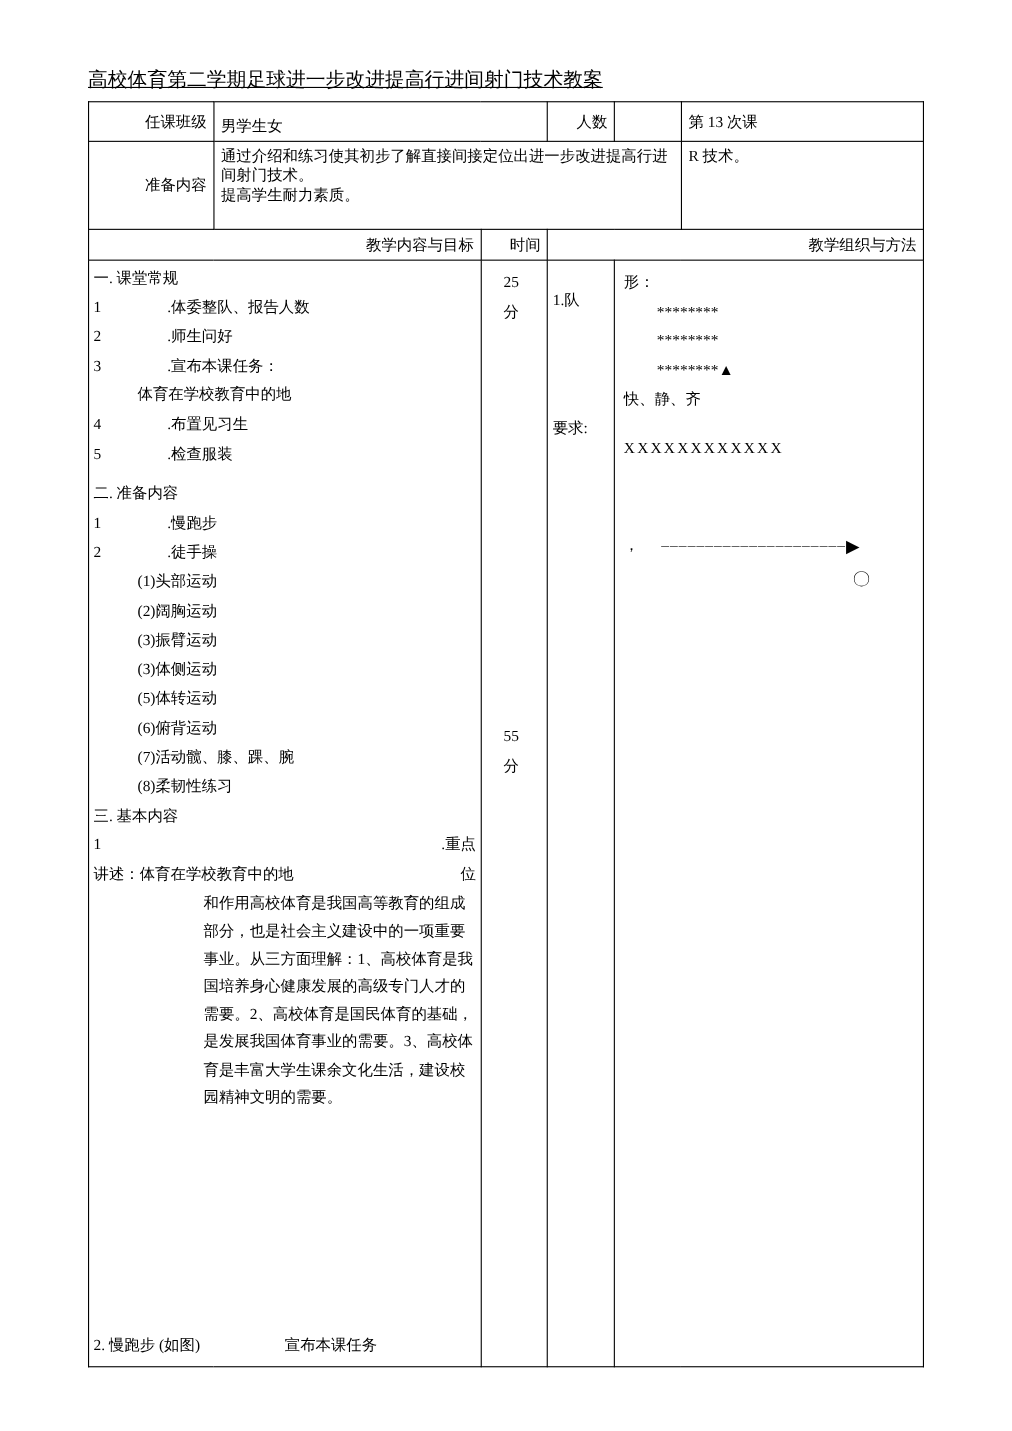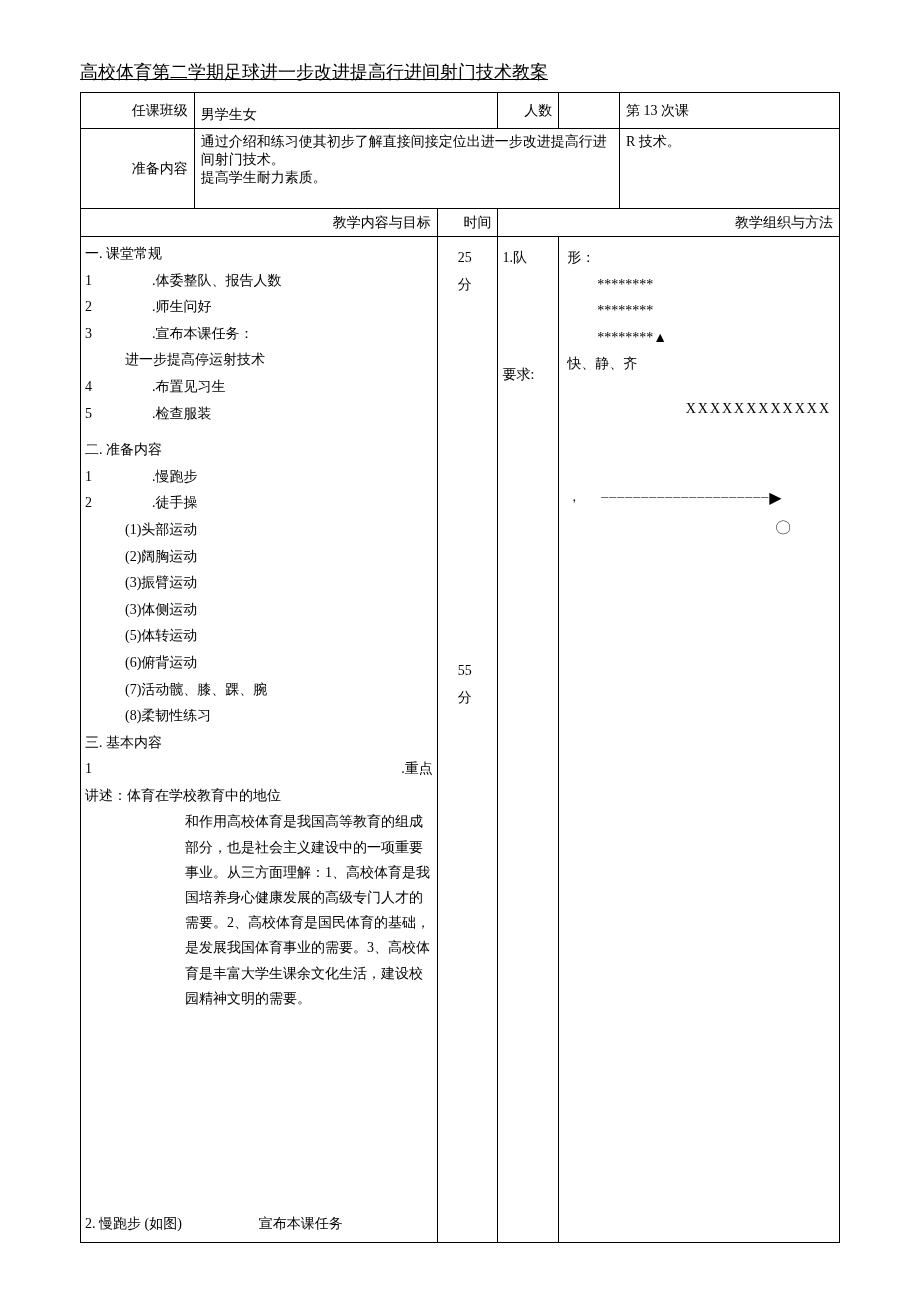--- a/index.html
+++ b/index.html
@@ -48,21 +48,21 @@
     }
     .col-content {
       padding: 4px;
       line-height: 1.9;
     }
     .col-time {
       padding: 8px 20px;
       line-height: 1.9;
     }
     .col-org-label {
-      padding: 8px 4px;
+      padding: 24px 4px;
       line-height: 1.9;
     }
     .col-org-content {
       padding: 8px;
       line-height: 1.9;
     }
     .indent {
       display: inline-block;
       width: 60px;
     }
@@ -71,21 +71,21 @@
     }
     .para-block {
       margin-left: 100px;
       line-height: 1.8;
       font-family: Liberation Serif, serif;
     }
     .stars {
       margin-left: 30px;
     }
     .xline {
-      text-align: right;
+      text-align: left;
       margin-top: 18px;
       letter-spacing: 2px;
     }
     .arrow-line {
       margin-top: 60px;
       display: flex;
       align-items: center;
     }
     .arrow-dash {
       letter-spacing: 1px;
@@ -149,42 +149,42 @@
     <td class="center">时间</td>
     <td colspan="4" class="center">教学组织与方法</td>
   </tr>
 
   <tr class="main-content">
     <td colspan="2" class="col-content">
       <div>一. 课堂常规</div>
       <div><span>1</span><span class="indent"></span><span>.体委整队、报告人数</span></div>
       <div><span>2</span><span class="indent"></span><span>.师生问好</span></div>
       <div><span>3</span><span class="indent"></span><span>.宣布本课任务：</span></div>
-      <div class="indent2">进一步提高停运射技术</div>
+      <div class="indent2">体育在学校教育中的地</div>
       <div><span>4</span><span class="indent"></span><span>.布置见习生</span></div>
       <div><span>5</span><span class="indent"></span><span>.检查服装</span></div>
 
       <div style="margin-top:10px">二. 准备内容</div>
       <div><span>1</span><span class="indent"></span><span>.慢跑步</span></div>
       <div><span>2</span><span class="indent"></span><span>.徒手操</span></div>
       <div class="indent2">(1)头部运动</div>
       <div class="indent2">(2)阔胸运动</div>
       <div class="indent2">(3)振臂运动</div>
       <div class="indent2">(3)体侧运动</div>
       <div class="indent2">(5)体转运动</div>
       <div class="indent2">(6)俯背运动</div>
       <div class="indent2">(7)活动髋、膝、踝、腕</div>
       <div class="indent2">(8)柔韧性练习</div>
 
       <div>三. 基本内容</div>
       <div style="display:flex;justify-content:space-between">
         <span>1</span>
         <span>.重点</span>
       </div>
-      <div style="display:flex;justify-content:flex-start">
+      <div style="display:flex;justify-content:space-between">
         <span>讲述：体育在学校教育中的地</span>
         <span>位</span>
       </div>
       <div class="para-block">和作用高校体育是我国高等教育的组成部分，也是社会主义建设中的一项重要事业。从三方面理解：1、高校体育是我国培养身心健康发展的高级专门人才的需要。2、高校体育是国民体育的基础，是发展我国体育事业的需要。3、高校体育是丰富大学生课余文化生活，建设校园精神文明的需要。</div>
 
       <div class="gap"></div>
       <div class="bottom-line" style="display:flex">
         <span style="width:50%">2. 慢跑步 (如图)</span>
         <span>宣布本课任务</span>
       </div>

